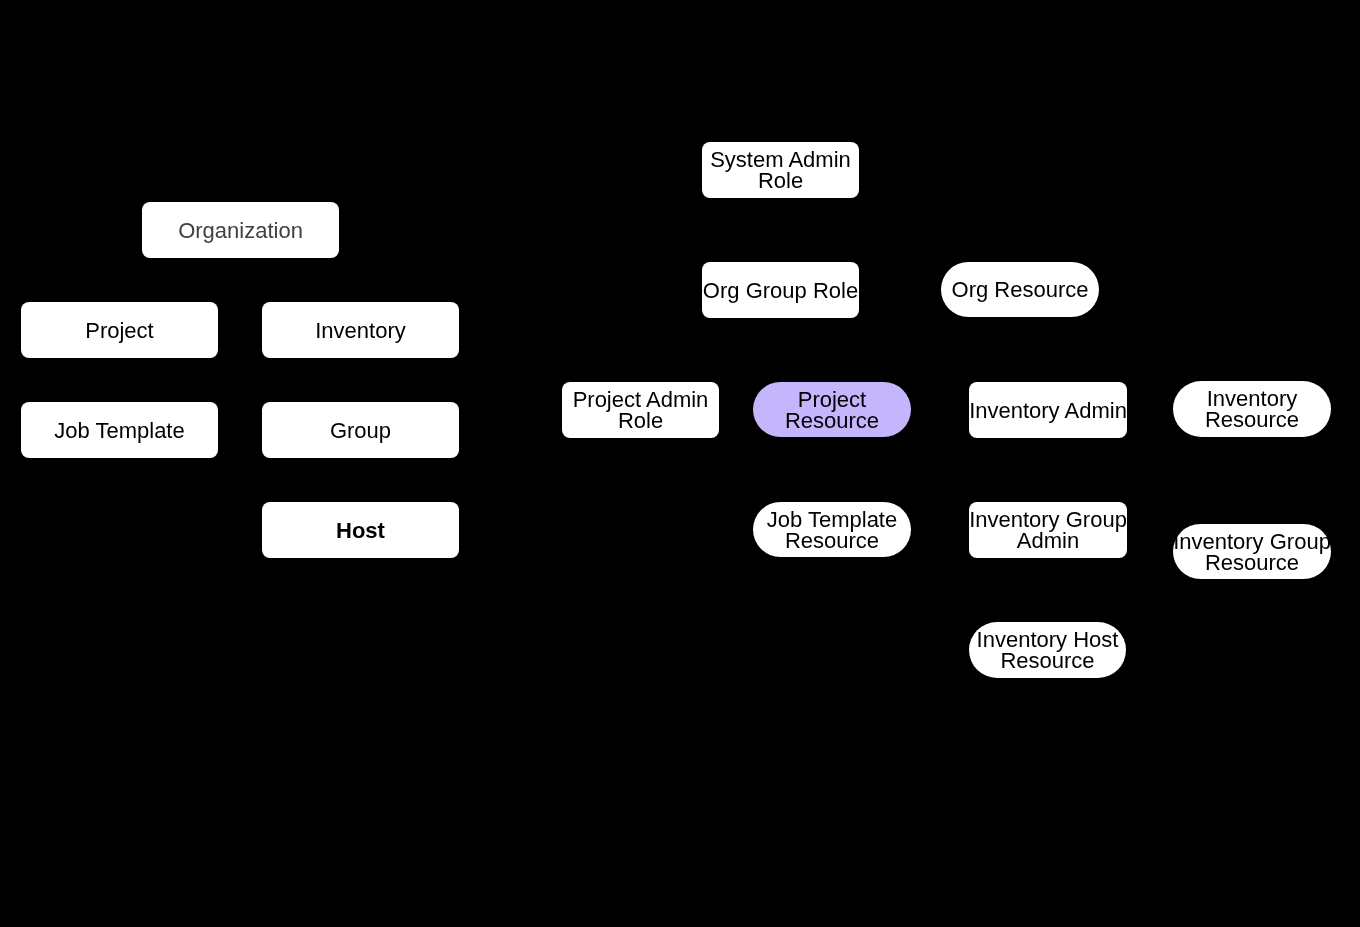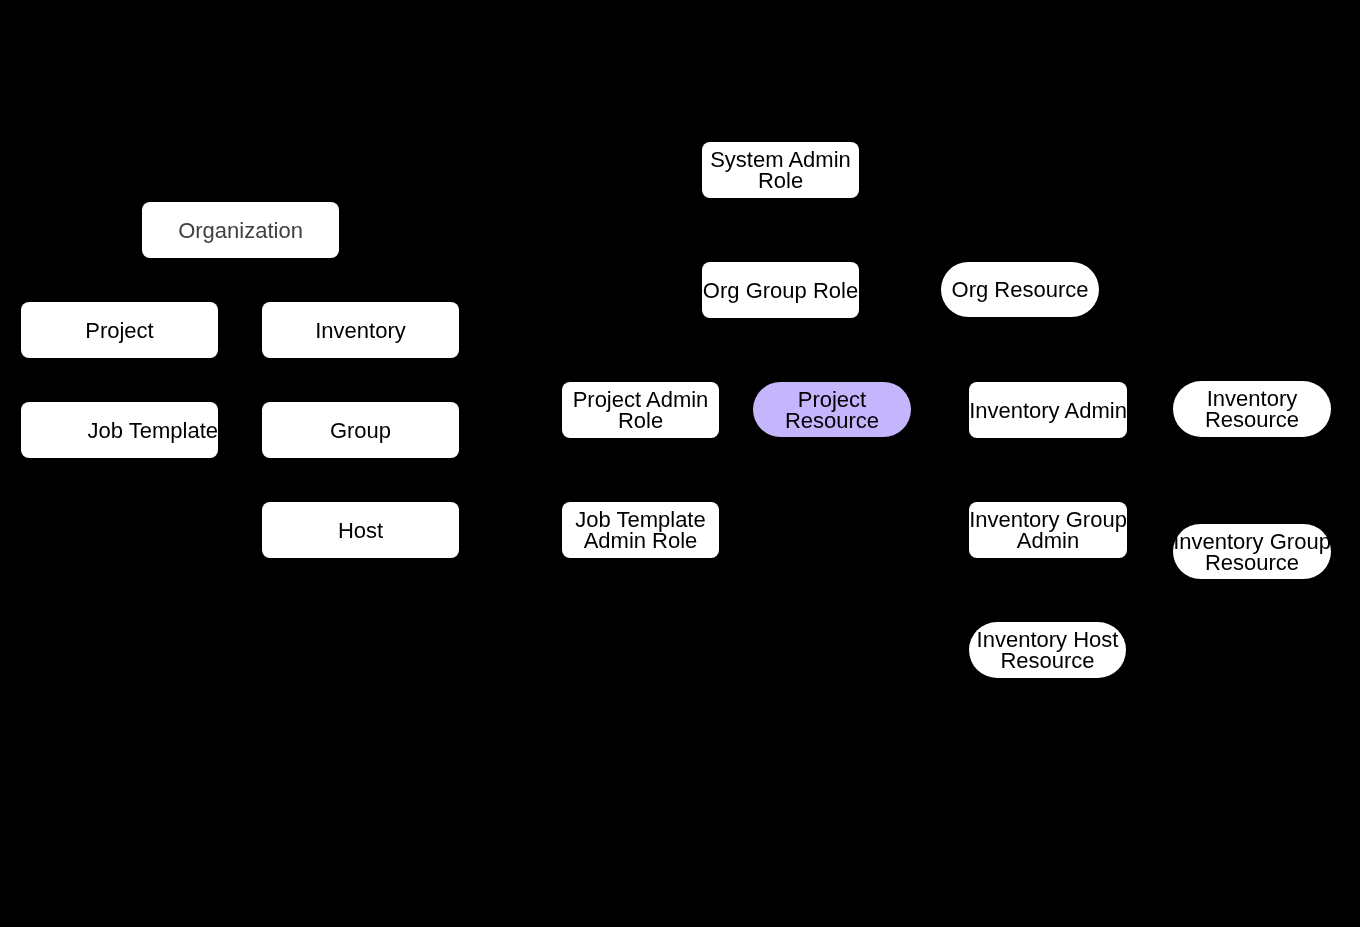--- a/index.html
+++ b/index.html
@@ -44,27 +44,27 @@
 <div class="canvas" style="background: rgb(0, 0, 0);">
     <div class="node rect" style="left: 142px; top: 202px; width: 197px; height: 56px; background: rgb(255, 255, 255); color: #404040;">
       <span class="node-label">Organization</span>
     </div>
     <div class="node rect" style="left: 21px; top: 302px; width: 197px; height: 56px; background: rgb(255, 255, 255); color: rgb(0, 0, 0);">
       <span class="node-label">Project</span>
     </div>
     <div class="node rect" style="left: 262px; top: 302px; width: 197px; height: 56px; background: rgb(255, 255, 255); color: rgb(0, 0, 0);">
       <span class="node-label">Inventory</span>
     </div>
-    <div class="node rect" style="left: 21px; top: 402px; width: 197px; height: 56px; background: rgb(255, 255, 255); color: rgb(0, 0, 0); justify-content: flex-end;">
+    <div class="node rect" style="left: 21px; top: 402px; width: 197px; height: 56px; background: rgb(255, 255, 255); color: rgb(0, 0, 0);">
       <span class="node-label">Job Template</span>
     </div>
     <div class="node rect" style="left: 262px; top: 402px; width: 197px; height: 56px; background: rgb(255, 255, 255); color: rgb(0, 0, 0);">
       <span class="node-label">Group</span>
     </div>
-    <div class="node rect" style="left: 262px; top: 502px; width: 197px; height: 56px; background: rgb(255, 255, 255); color: rgb(0, 0, 0);">
+    <div class="node rect" style="left: 262px; top: 502px; width: 197px; height: 56px; background: rgb(255, 255, 255); color: rgb(0, 0, 0); font-weight: bold;">
       <span class="node-label">Host</span>
     </div>
     <div class="node rect" style="left: 702px; top: 142px; width: 157px; height: 56px; background: rgb(255, 255, 255); color: rgb(0, 0, 0);">
       <span class="node-label">System Admin Role</span>
     </div>
     <div class="node rect" style="left: 702px; top: 262px; width: 157px; height: 56px; background: rgb(255, 255, 255); color: rgb(0, 0, 0);">
       <span class="node-label">Org Group Role</span>
     </div>
     <div class="node pill" style="left: 941px; top: 262px; width: 158px; height: 55px; background: rgb(255, 255, 255); color: rgb(0, 0, 0);">
       <span class="node-label">Org Resource</span>
@@ -74,22 +74,22 @@
     </div>
     <div class="node pill" style="left: 753px; top: 382px; width: 158px; height: 55px; background: #c4b5fd; color: rgb(0, 0, 0);">
       <span class="node-label">Project Resource</span>
     </div>
     <div class="node rect" style="left: 969px; top: 382px; width: 158px; height: 56px; background: rgb(255, 255, 255); color: rgb(0, 0, 0);">
       <span class="node-label">Inventory Admin</span>
     </div>
     <div class="node pill" style="left: 1173px; top: 381px; width: 158px; height: 56px; background: rgb(255, 255, 255); color: rgb(0, 0, 0);">
       <span class="node-label">Inventory Resource</span>
     </div>
-    <div class="node rect" style="left: 562px; top: 502px; width: 157px; height: 56px; background: rgb(255, 255, 255); color: rgb(0, 0, 0);">
-      <span class="node-label">Job Template Admin Role</span>
+    <div class="node pill" style="left: 753px; top: 502px; width: 158px; height: 55px; background: rgb(255, 255, 255); color: rgb(0, 0, 0);">
+      <span class="node-label">Job Template Resource</span>
     </div>
     <div class="node rect" style="left: 969px; top: 502px; width: 158px; height: 56px; background: rgb(255, 255, 255); color: rgb(0, 0, 0);">
       <span class="node-label">Inventory Group Admin</span>
     </div>
     <div class="node pill" style="left: 1173px; top: 502px; width: 158px; height: 55px; background: rgb(255, 255, 255); color: rgb(0, 0, 0); margin-top: 22px;">
       <span class="node-label">Inventory Group Resource</span>
     </div>
     <div class="node pill" style="left: 969px; top: 622px; width: 157px; height: 56px; background: rgb(255, 255, 255); color: rgb(0, 0, 0);">
       <span class="node-label">Inventory Host Resource</span>
     </div>

